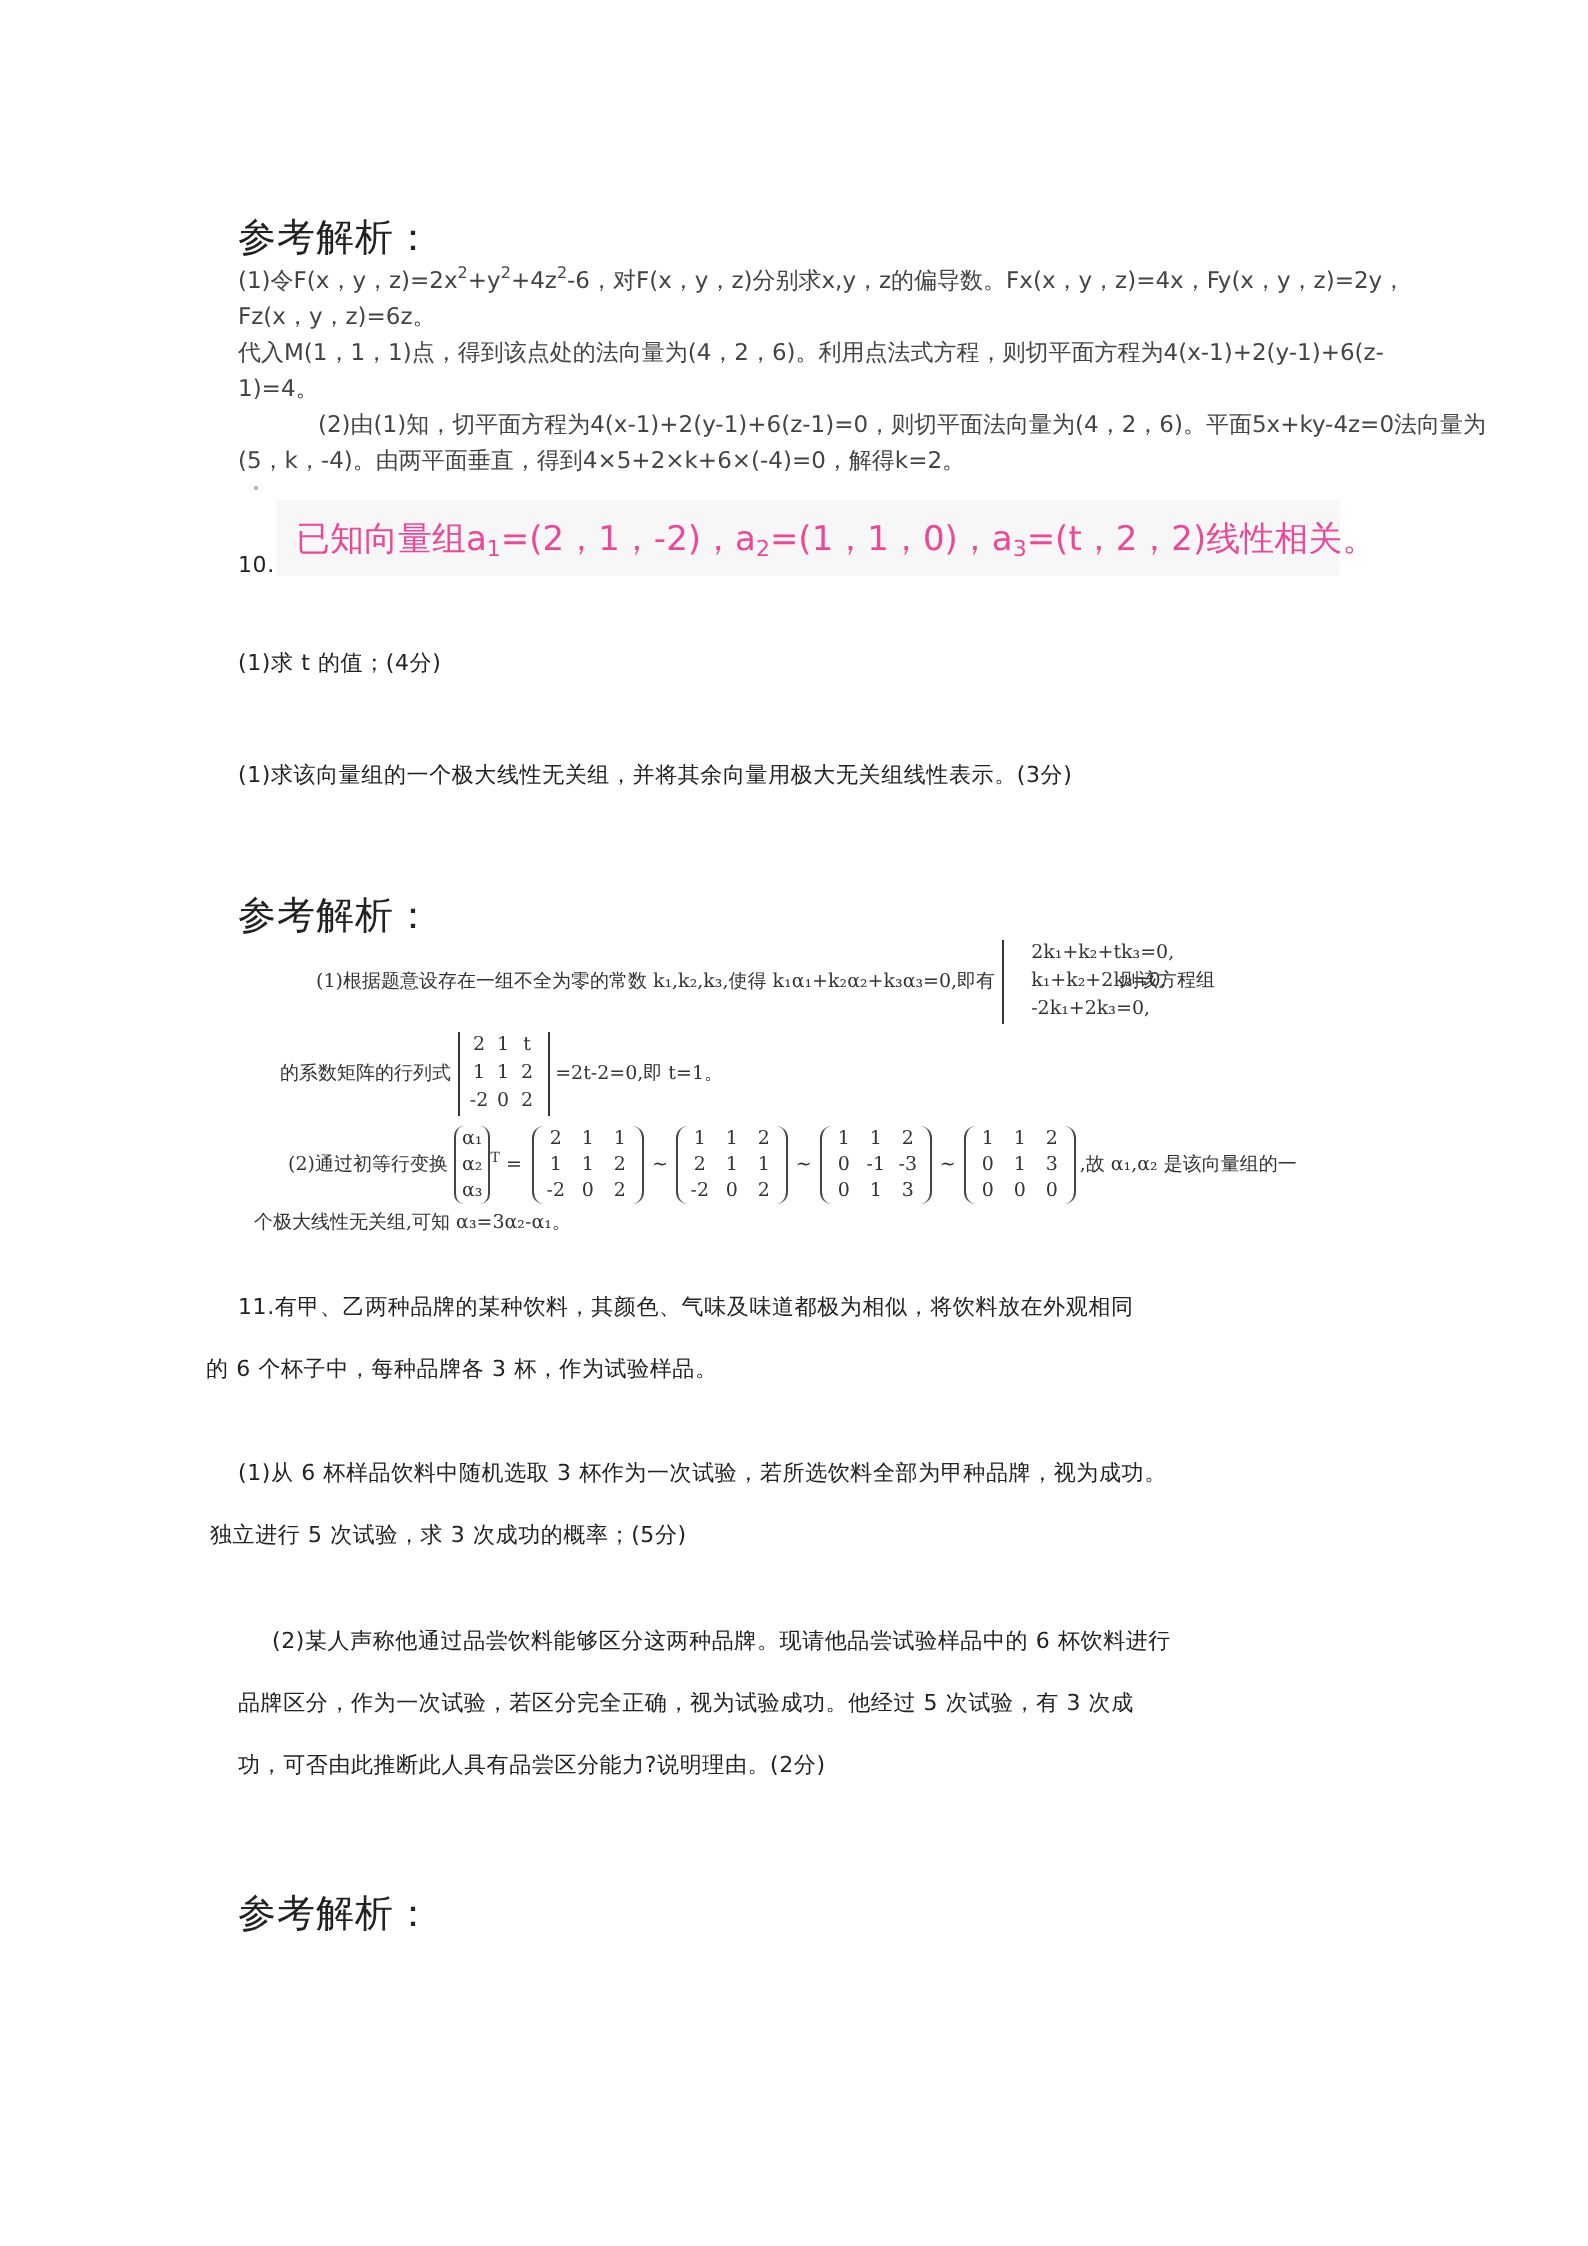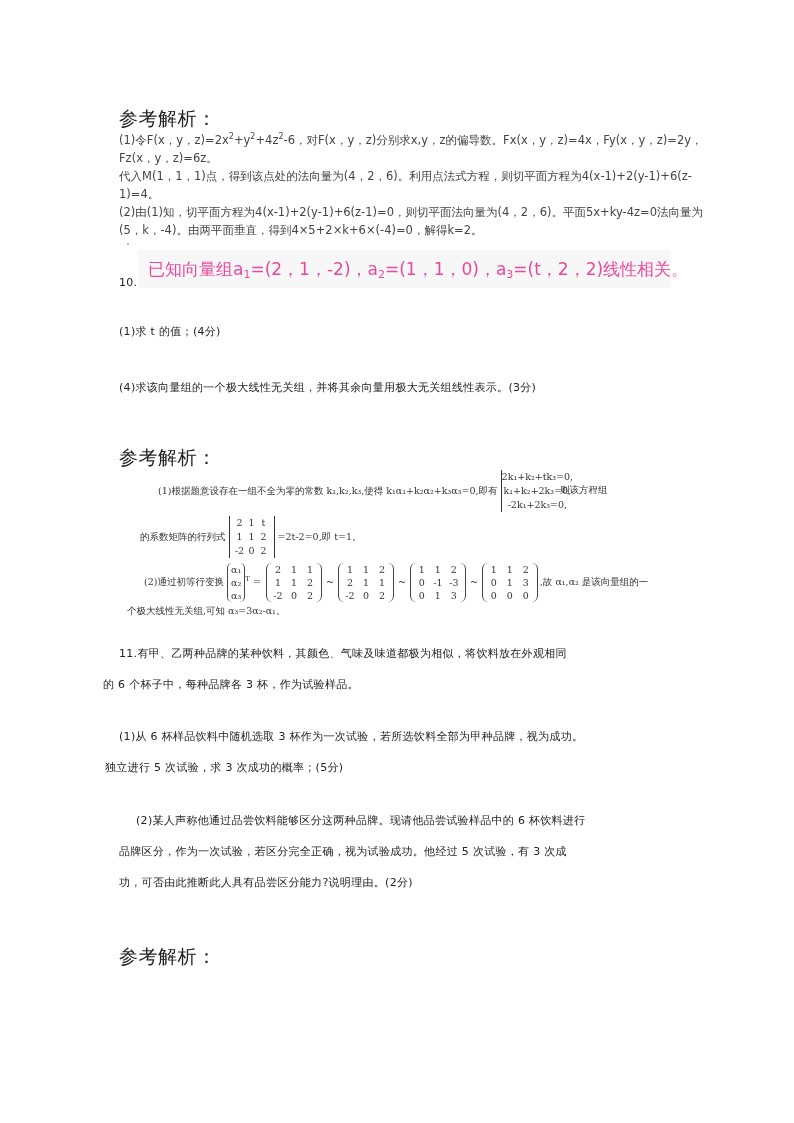--- a/index.html
+++ b/index.html
@@ -7,47 +7,47 @@
   .abs { position: absolute; }
   .ref-label { font-size: 19px; color: #222; letter-spacing: 0.5px; }
   .sol-img { font-family: "DejaVu Sans", "Liberation Sans", sans-serif; font-size: 11.5px; color: #444; line-height: 18px; }
   .sol-img sup { font-size: 8px; vertical-align: 5px; line-height: 0; }
   .q-text { font-size: 11px; color: #222; letter-spacing: 0.3px; }
   .banner { background: #f7f7f7; height: 38px; }
   .banner-text { font-size: 17px; color: #ec4899; white-space: nowrap; }
   .banner-text sub { font-size: 11px; vertical-align: -3px; line-height: 0; }
   .scan { font-family: "DejaVu Serif", "Liberation Serif", serif; font-size: 9.5px; color: #333; white-space: nowrap; }
   .det { display: inline-grid; grid-template-columns: repeat(3, 12px); border-left: 1px solid #333; border-right: 1px solid #333; padding: 0 4px; text-align: center; line-height: 14px; vertical-align: middle; }
-  .sys { display: inline-block; border-left: 1px solid #333; padding-left: 0; line-height: 14px; vertical-align: middle; text-align: center; }
+  .sys { display: inline-block; border-left: 1px solid #333; padding-left: 14px; line-height: 14px; vertical-align: middle; }
   .mat { display: inline-grid; grid-template-columns: repeat(3, 16px); border-left: 1px solid #444; border-right: 1px solid #444; border-radius: 6px; padding: 0 3px; text-align: center; line-height: 13px; vertical-align: middle; margin: 0 2px; }
   .colvec { display: inline-block; border-left: 1px solid #444; border-right: 1px solid #444; border-radius: 5px; padding: 0 3px; line-height: 13px; vertical-align: middle; text-align: center; }
   .tilde { margin: 0 2px; }
   .dot { width: 2px; height: 2px; background: #bbb; }
 </style>
 </head>
 <body>
 
 <div class="abs ref-label" style="left:119px; top:106px;">参考解析：</div>
 
 <div class="abs sol-img" style="left:119px; top:131px; width:560px;">
   <div style="white-space:nowrap;"><span>(1)令F(x，y，z)=2x</span><sup>2</sup><span>+y</span><sup>2</sup><span>+4z</span><sup>2</sup><span>-6，对F(x，y，z)分别求x,y，z的偏导数。Fx(x，y，z)=4x，Fy(x，y，z)=2y，</span></div>
   <div>Fz(x，y，z)=6z。</div>
   <div style="white-space:nowrap;">代入M(1，1，1)点，得到该点处的法向量为(4，2，6)。利用点法式方程，则切平面方程为4(x-1)+2(y-1)+6(z-</div>
   <div>1)=4。</div>
-  <div style="white-space:nowrap;">(2)由(1)知，切平面方程为4(x-1)+2(y-1)+6(z-1)=0，则切平面法向量为(4，2，6)。平面5x+ky-4z=0法向量为</div>
+  <div style="white-space:nowrap;margin-left:40px;">(2)由(1)知，切平面方程为4(x-1)+2(y-1)+6(z-1)=0，则切平面法向量为(4，2，6)。平面5x+ky-4z=0法向量为</div>
   <div>(5，k，-4)。由两平面垂直，得到4×5+2×k+6×(-4)=0，解得k=2。</div>
 </div>
 <div class="abs dot" style="left:127px; top:243px;"></div>
 
 <div class="abs banner" style="left:138px; top:250px; width:532px;"></div>
 <div class="abs banner-text" style="left:148px; top:258px;"><span>已知向量组a</span><sub>1</sub><span>=(2，1，-2)，a</span><sub>2</sub><span>=(1，1，0)，a</span><sub>3</sub><span>=(t，2，2)线性相关。</span></div>
 <div class="abs q-text" style="left:119px; top:276px;">10.</div>
 
 <div class="abs q-text" style="left:119px; top:324px;">(1)求 t 的值；(4分)</div>
-<div class="abs q-text" style="left:119px; top:380px;">(4)求该向量组的一个极大线性无关组，并将其余向量用极大无关组线性表示。(3分)</div>
+<div class="abs q-text" style="left:119px; top:380px;">(1)求该向量组的一个极大线性无关组，并将其余向量用极大无关组线性表示。(3分)</div>
 
 <div class="abs ref-label" style="left:119px; top:445px;">参考解析：</div>
 
 <div class="abs scan" style="left:158px; top:470px;">
   <span>(1)根据题意设存在一组不全为零的常数 k₁,k₂,k₃,使得 k₁α₁+k₂α₂+k₃α₃=0,即有</span>
   <span class="sys">
     <div>2k₁+k₂+tk₃=0,</div>
     <div>k₁+k₂+2k₃=0,</div>
     <div>-2k₁+2k₃=0,</div>
   </span>

